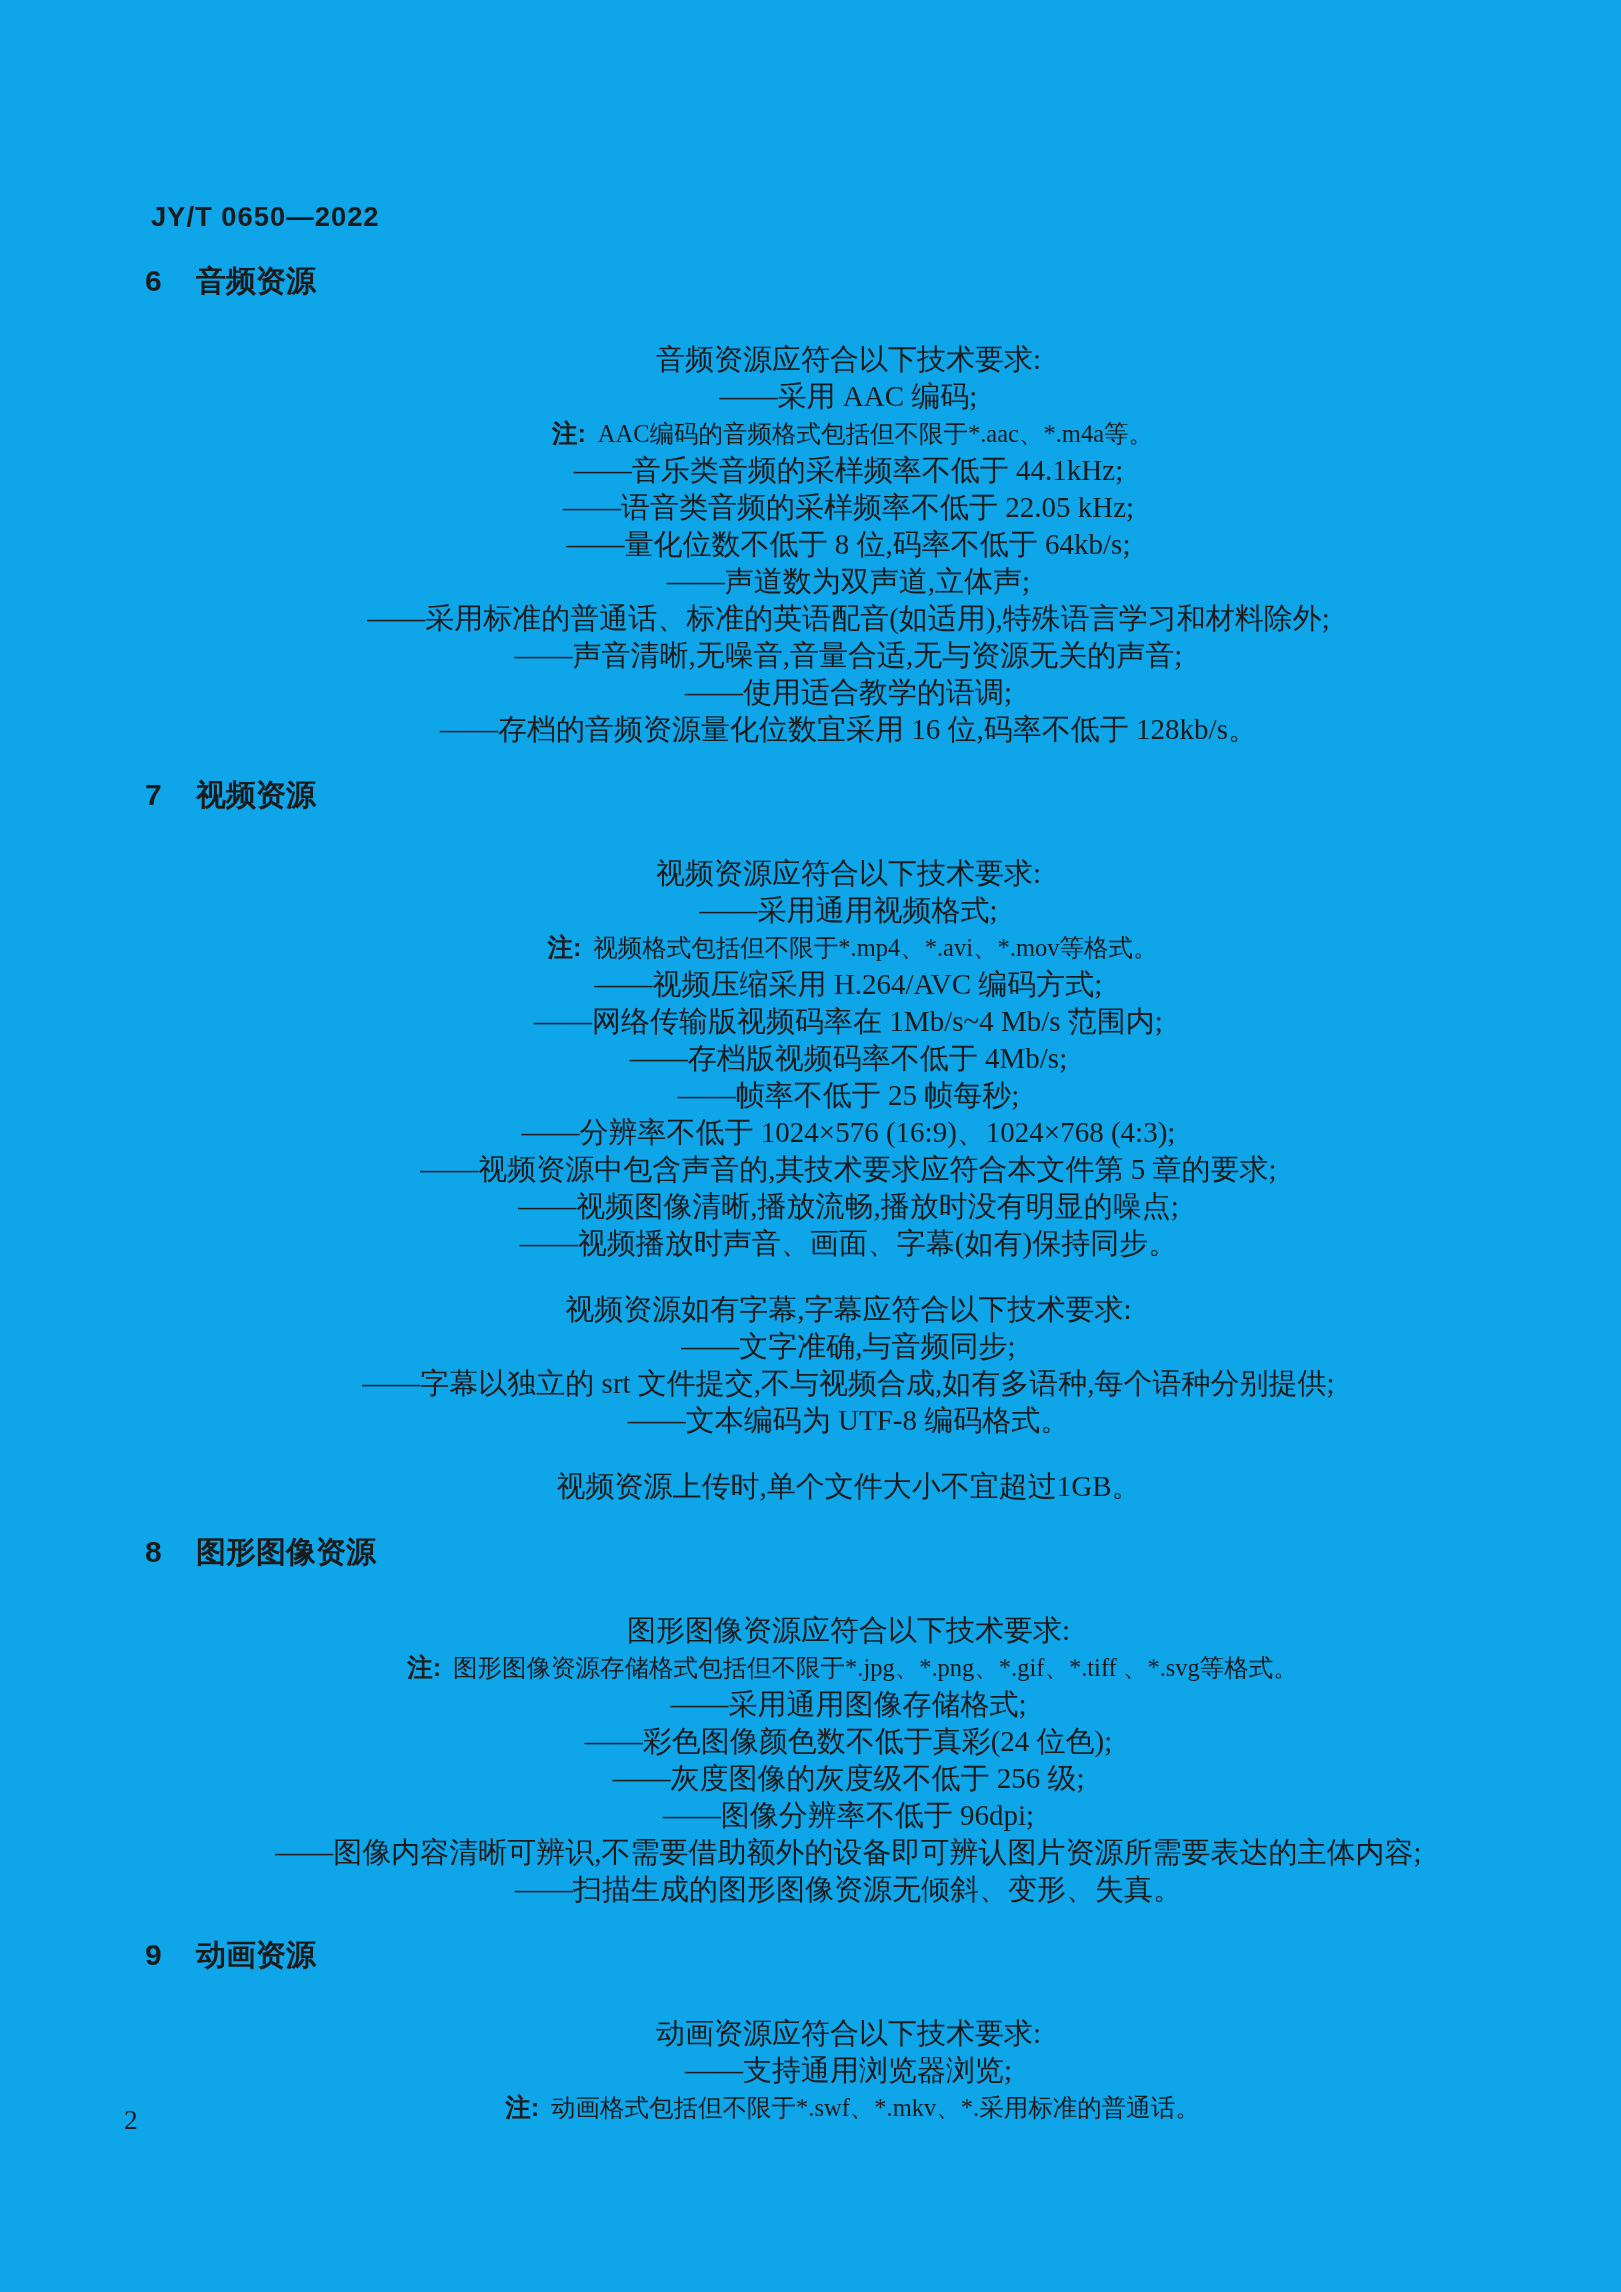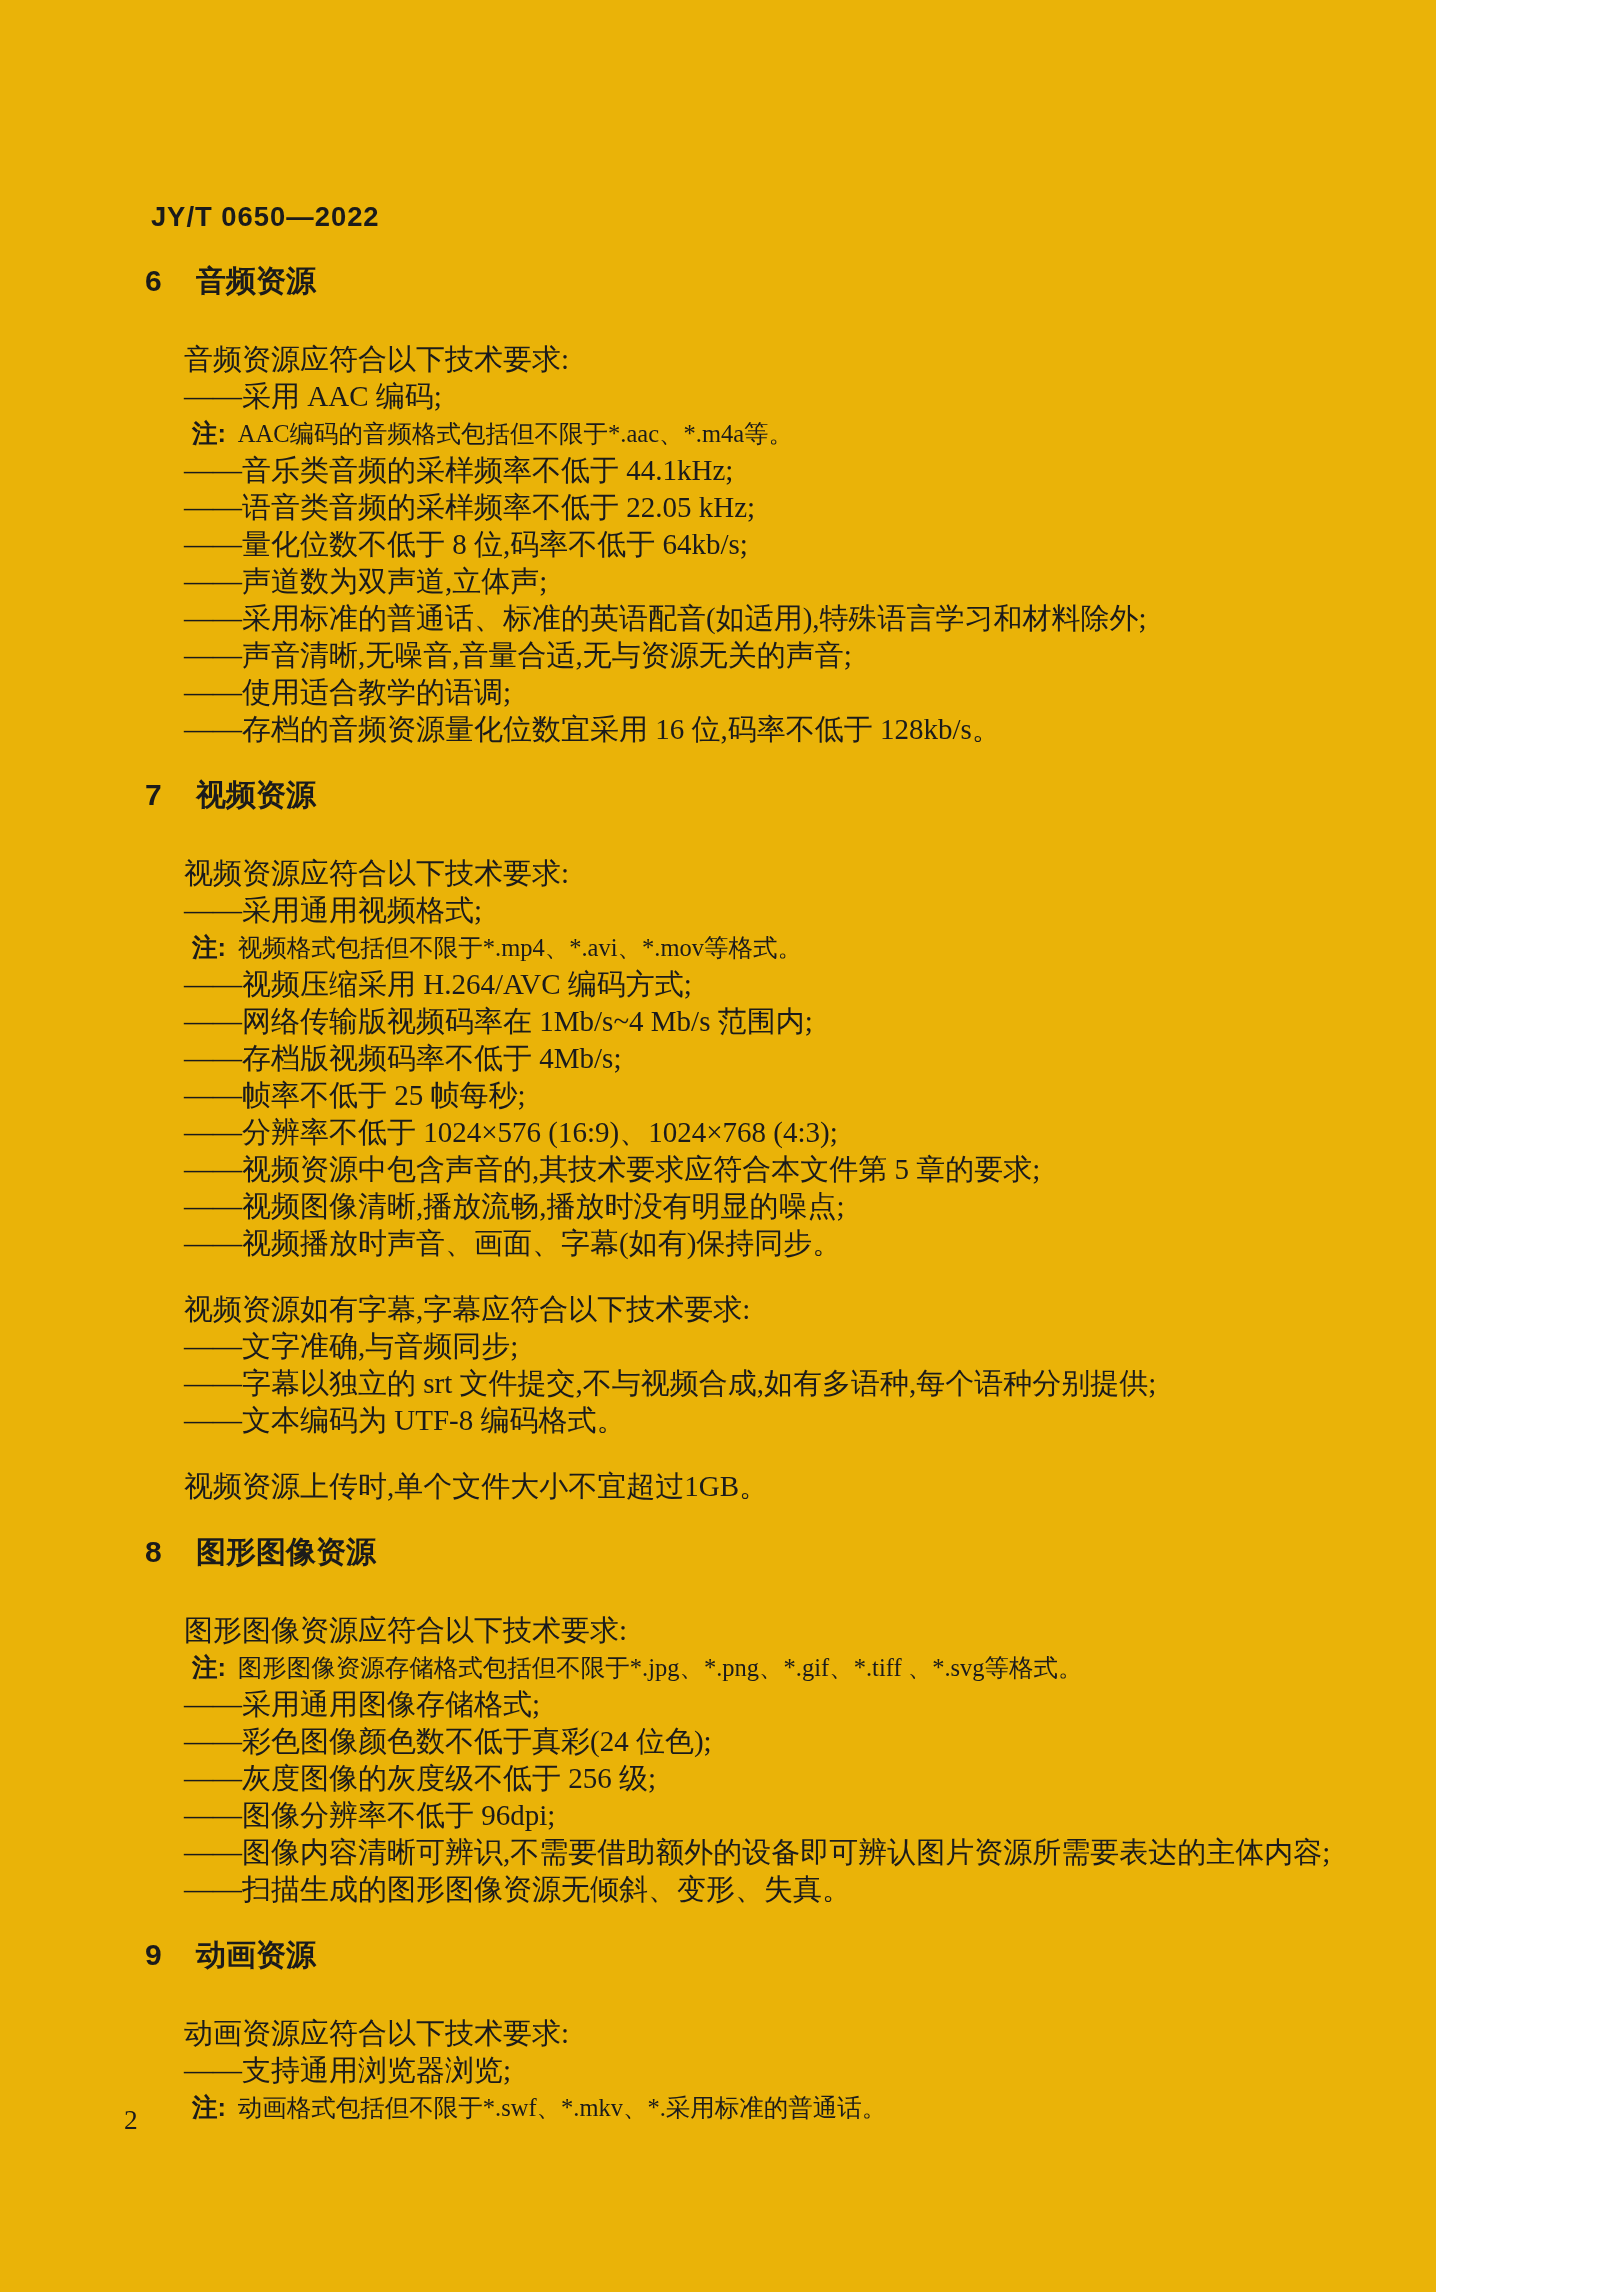--- a/index.html
+++ b/index.html
@@ -1,21 +1,21 @@
 <!DOCTYPE html>
 <html lang="zh"><head>
 <meta charset="utf-8">
 <style>
   * { margin: 0; padding: 0; box-sizing: border-box; }
   html, body { background: #ffffff; }
   .page {
     position: relative;
-    width: 1436px;
+    width: 1621px;
     height: 2293px;
-    background: #eab308;
+    background: #0ea5e9;
     color: #1b1b1b;
     font-family: "Liberation Serif", "DejaVu Serif", serif;
     overflow: hidden;
     padding: 201px 108px 0 145px;
   }
   .doc-header {
     font-family: "Liberation Sans", "DejaVu Sans", sans-serif;
     font-weight: 600;
     font-size: 27.4px;
     line-height: 31px;
@@ -33,20 +33,21 @@
   }
   .heading .num {
     display: inline-block;
     min-width: 51px;
   }
   .line {
     font-size: 29px;
     line-height: 37px;
     margin-left: 39px;
     white-space: nowrap;
+    text-align: center;
   }
   .line.para { margin-left: 39px; }
   .line.note {
     font-size: 24.5px;
     margin-left: 47px;
   }
   .note .note-label {
     font-family: "Liberation Sans", "DejaVu Sans", sans-serif;
     font-weight: bold;
     font-size: 25.5px;

